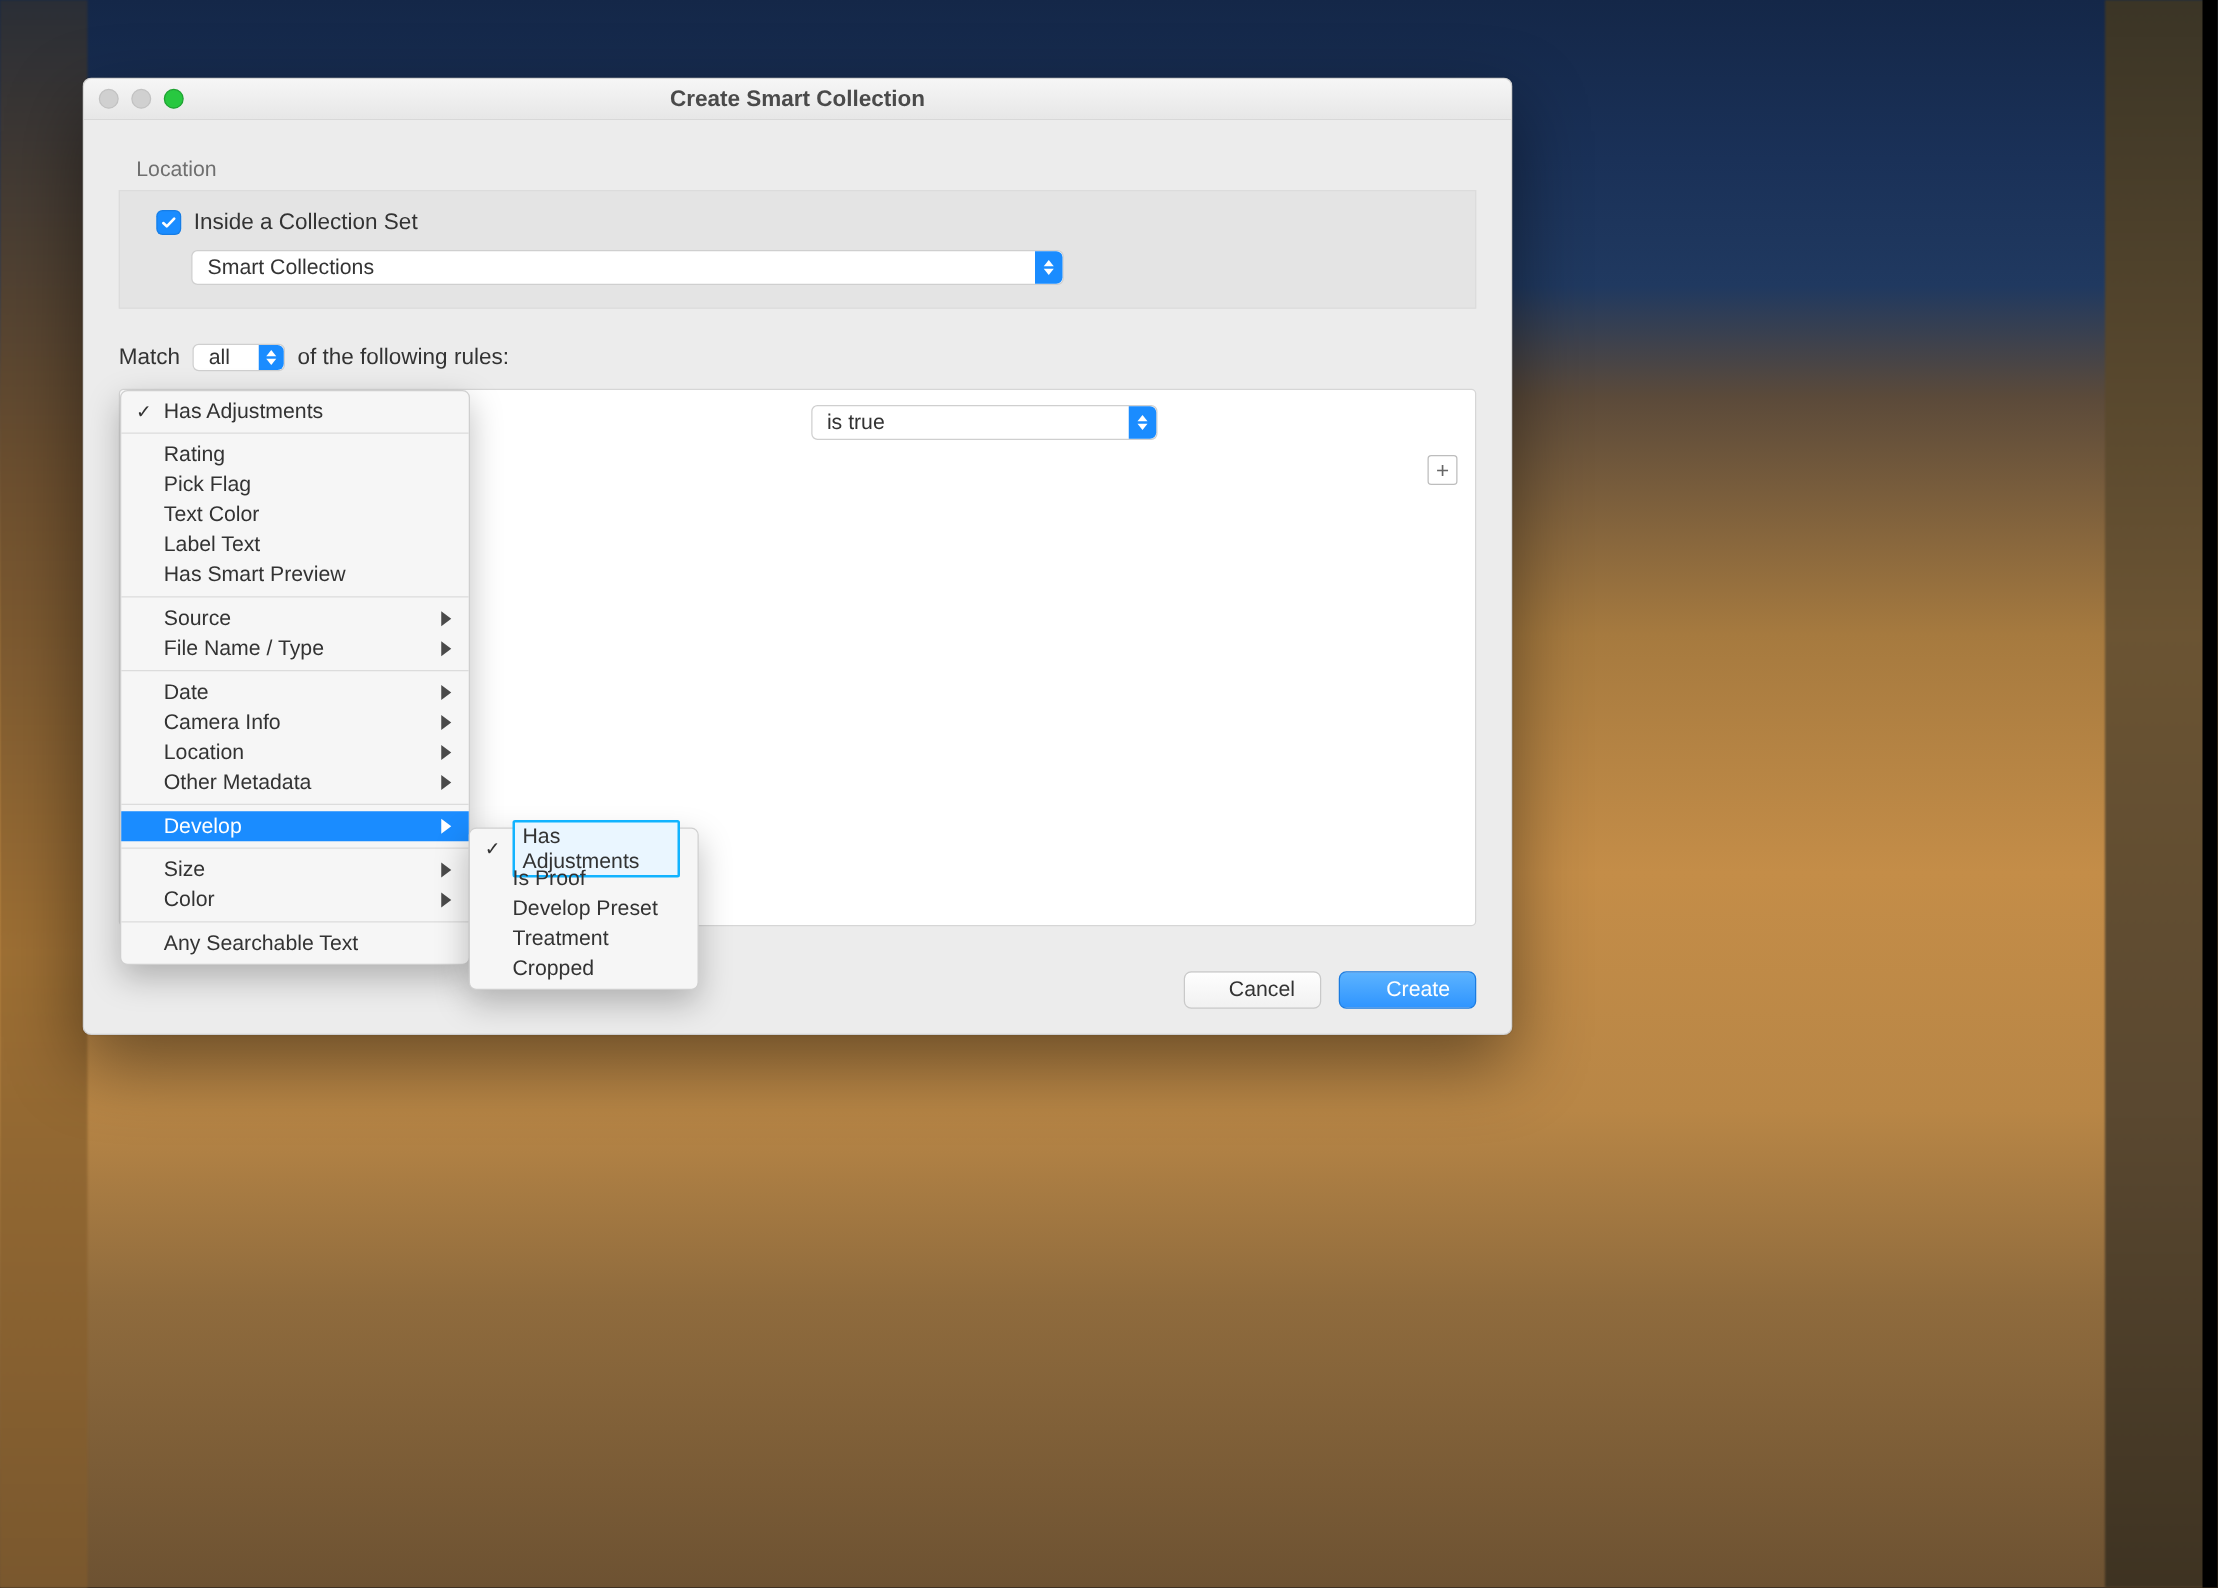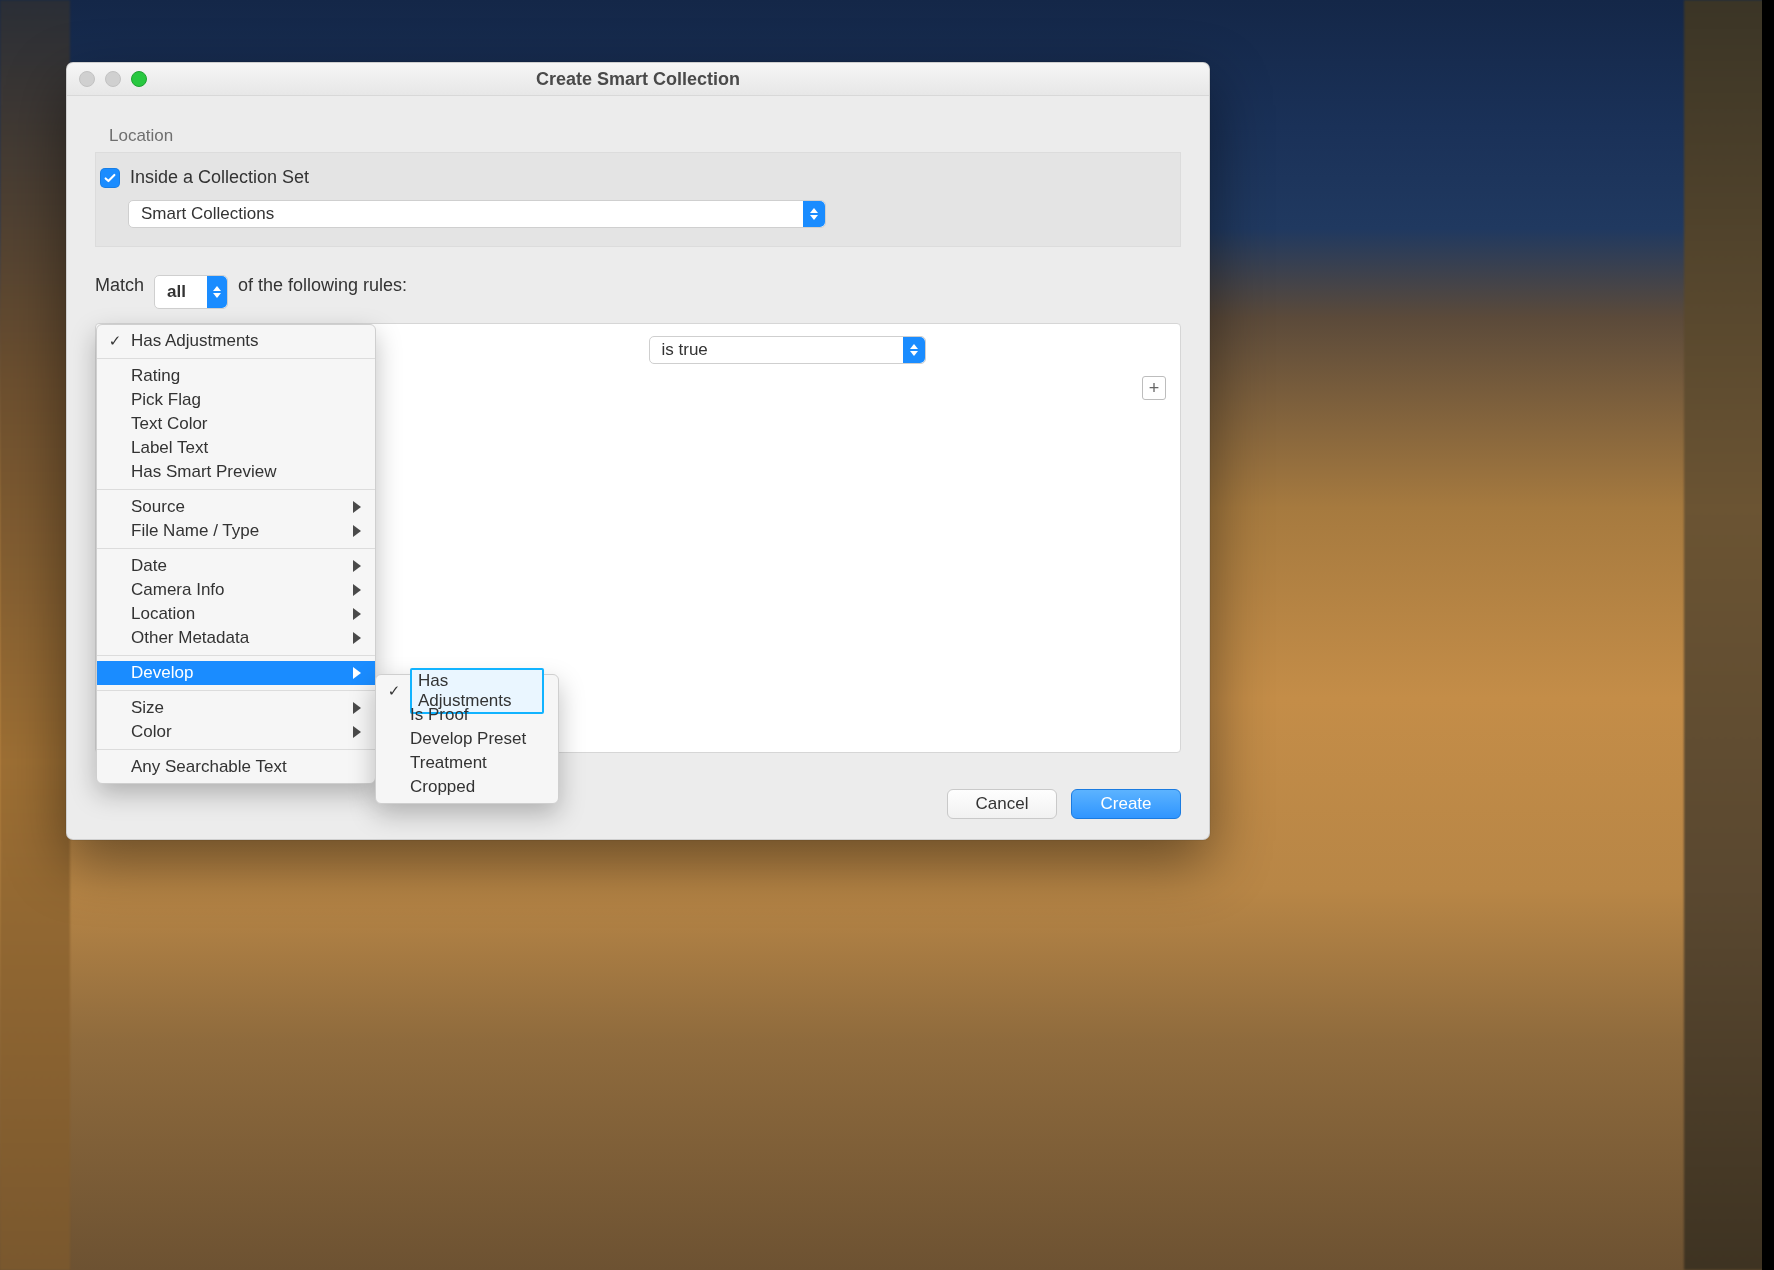--- a/index.html
+++ b/index.html
@@ -73,21 +73,21 @@
     flex:1; height:30px;
     border:1px solid #c8c8c8; border-radius:5px;
     background:#fff; padding:0 10px;
     font-size:18px; color:#222;
   }
 
   .section-heading { color:#6f6f6f; margin: 6px 0 6px 14px; font-size:17px; }
 
   .location-box {
     background:#e4e4e4; border:1px solid #dcdcdc; border-radius:0;
-    padding: 14px 18px 18px 4px;
+    padding: 14px 18px 18px 29px;
   }
   .loc-row { display:flex; align-items:center; gap:10px; margin-bottom:12px; }
   .chk {
     width:20px; height:20px; border-radius:5px;
     background:#1a8cff; display:flex; align-items:center; justify-content:center;
     box-shadow: inset 0 0 0 1px rgba(0,0,0,0.1);
   }
   .chk svg { width:14px; height:14px; }
 
   .select {
@@ -103,21 +103,21 @@
   }
   .select .stepper::before, .select .stepper::after {
     content:""; width:0; height:0; border-left:4px solid transparent; border-right:4px solid transparent;
   }
   .select .stepper::before { border-bottom:5px solid #fff; margin-bottom:2px; }
   .select .stepper::after  { border-top:5px solid #fff; }
 
   .select.location { margin-left:28px; width: 698px; }
 
   .match-row { display:flex; align-items:flex-start; gap:10px; margin: 28px 0 14px 0; }
-  .select.small { height:34px; padding-right:26px; font-size:17px;font-weight:bold; }
+  .select.small { height:22px; padding-right:26px; font-size:17px; }
   .select.small .stepper { width:20px; }
 
   .rules-area {
     background:#fff; border:1px solid #d6d6d6; border-radius:4px;
     min-height: 430px; padding: 12px 14px 12px 14px;
     position:relative;
   }
   .rule-row { display:flex; align-items:center; gap:12px;flex-direction:column; }
   .rule-row .select.condition { width: 277px; margin-left: 298px; }
   .rule-add {
@@ -177,21 +177,21 @@
     border-radius:2px;
     background: #eaf6ff;
   }
 
   .footer { display:flex; justify-content:flex-end; gap:14px; margin-top: 36px; }
   .btn {
     height:30px; min-width:110px; padding:12px 20px;
     border-radius:6px; border:1px solid #c9c9c9;
     background:linear-gradient(#fefefe,#f1f1f1);
     font-size:17px; color:#333;
-    display:flex; align-items:center; justify-content:center;
+    display:flex; align-items:center; justify-content:flex-end;
   }
   .btn.primary {
     border:1px solid #1a7be0;
     background:linear-gradient(#5cb3ff,#2f95ff);
     color:#fff;
   }
 </style>
 </head>
 <body>
 

